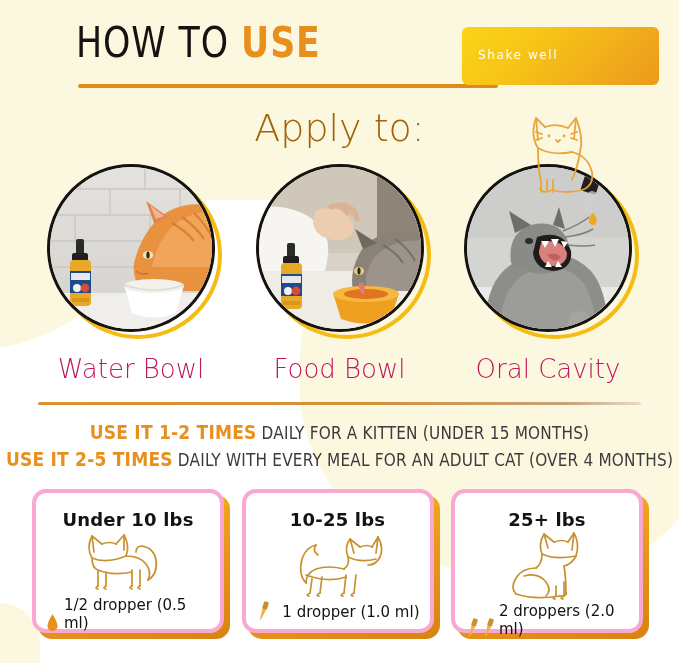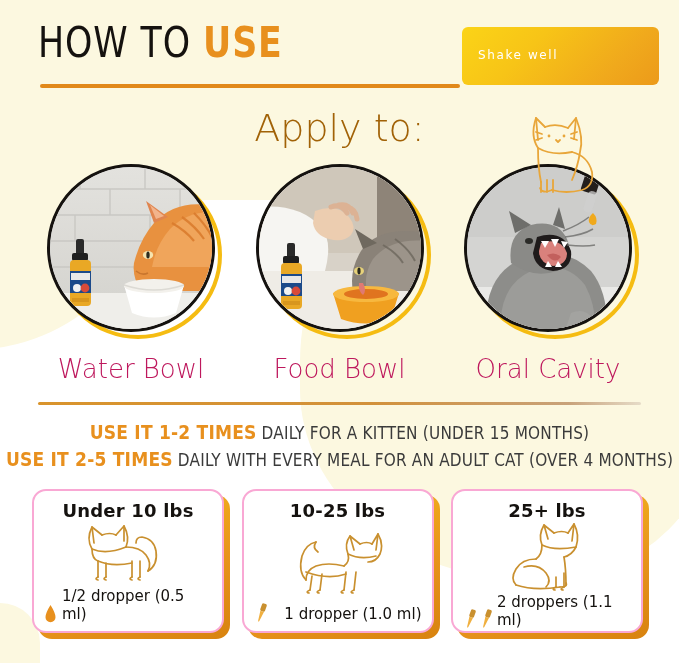--- a/index.html
+++ b/index.html
@@ -59,20 +59,21 @@
   }
 
   
   .content { position: relative; z-index: 2; }
 
   
   .header {
     position: relative;
     height: 96px;
     padding: 0 16px;
+    margin-left: 38px;
   }
   .title {
     position: absolute;
     left: 38px; top: 22px;
     font-size: 42px;
     letter-spacing: 1px;
     line-height: 1;
     white-space: nowrap;
     font-family: "DejaVu Sans Condensed", "Liberation Sans Narrow", "Liberation Sans", sans-serif;
     transform: scaleX(0.92);
@@ -217,27 +218,27 @@
     position: absolute;
     left: 6px; top: 6px;
     width: 192px; height: 144px;
     border-radius: 14px;
     background: linear-gradient(160deg, #f6c01a 0%, #e8941c 60%, #d8830f 100%);
   }
   .card {
     position: absolute;
     left: 0; top: 0;
     width: 192px; height: 144px;
-    border: 2px solid #f9a8d4;
+    border: 4px solid #f9a8d4;
     border-radius: 14px;
     background: #ffffff;
     display: flex;
     flex-direction: column;
     align-items: center;
-    padding-top: 9px;
+    padding-top: 16px;
   }
   .card-title {
     font-size: 18px;
     font-weight: 700;
     color: #15120f;
     letter-spacing: 0.2px;
     font-family: "DejaVu Sans", sans-serif;
   }
   .card-art {
     flex: 1;
@@ -570,21 +571,21 @@
                   <path d="M5.6 9 h3.8 l-1.3 10 q-0.6 2 -1.2 0 Z" fill="#f0b040"></path>
                 </g>
               </svg>
               <svg width="15" height="22" viewBox="0 0 15 22">
                 <g transform="rotate(20 7 11)">
                   <rect x="5" y="1" width="5" height="8" rx="1.5" fill="#c9902f"></rect>
                   <path d="M5.6 9 h3.8 l-1.3 10 q-0.6 2 -1.2 0 Z" fill="#f0b040"></path>
                 </g>
               </svg>
             </span>
-            <span class="dose-text" style="margin-left:34px;">2 droppers (1.1 ml)</span>
+            <span class="dose-text" style="margin-left:34px;">2 droppers (2.0 ml)</span>
           </div>
         </div>
       </div>
 
     </div>
 
   </div>
 </div>
 
 </body></html>

